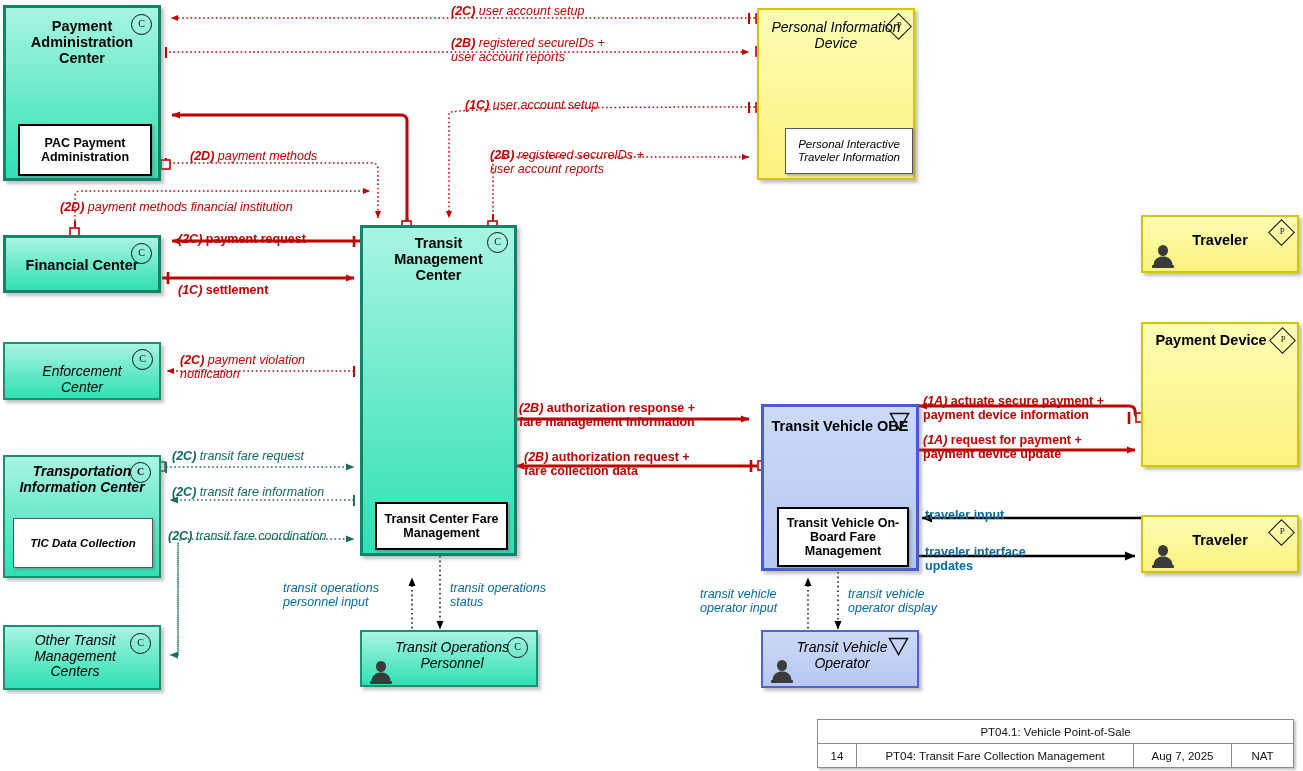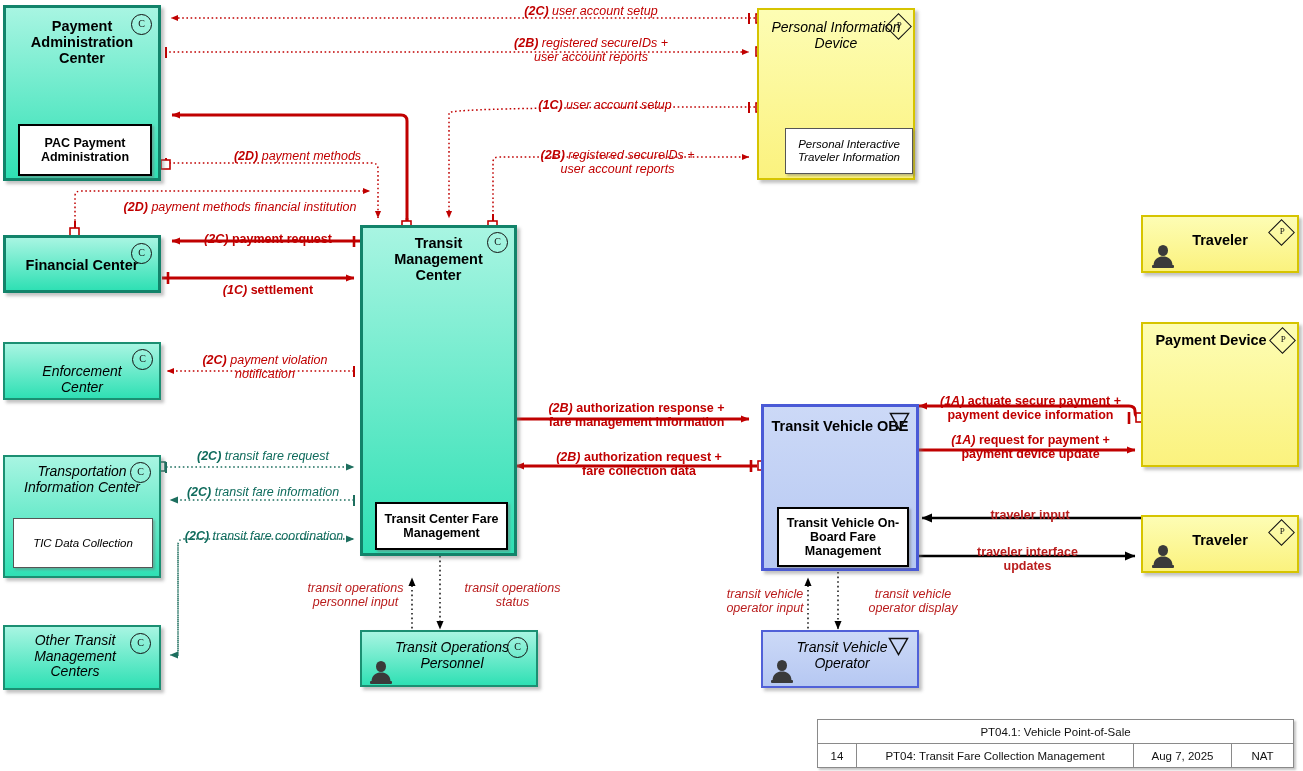--- a/index.html
+++ b/index.html
@@ -67,26 +67,26 @@
     font-size:9px;line-height:15px;text-align:center;color:#111;
     font-family:"Liberation Serif", serif;
   }
   .badge-v{position:absolute;width:21px;height:19px;}
 
   
   .person{position:absolute;width:26px;height:26px;}
 
   
   .lab{
-    position:absolute;z-index:3;text-align:center;line-height:1.13;
+    position:absolute;z-index:3;line-height:1.13;
     white-space:nowrap;pointer-events:none;
   }
   .lab .l1,.lab .l2{display:block;}
   .lab.red{color:#c00000;}
-  .lab.blk{color:#b91c1c;}
+  .lab.blk{color:#0369a1;}
   .lab.teal2{color:#0f6b5c;}
   .lab .code{font-weight:bold;font-style:italic;}
   .lab.flowname .l1,.lab.flowname .l2{font-weight:bold;}
   .lab.flowital .l1,.lab.flowital .l2{font-style:italic;}
 
   
   #titleblock{position:absolute;z-index:4;border:1px solid #8a8a8a;background:#fff;
     box-shadow:2px 2px 2px rgba(140,140,140,.5);}
   #titleblock .trow{display:flex;border-top:1px solid #8a8a8a;}
   #titleblock .trow:first-child{border-top:none;}
@@ -240,21 +240,21 @@
   <div class="node teal thick" style="left:3px;top:235px;width:158px;height:58px;">
     <div class="ntitle bold" style="top:19px;font-size:14.5px;">Financial Center</div>
     <div class="badge-c" style="right:6px;top:5px;">C</div>
   </div>
 
   <div class="node teal" style="left:3px;top:342px;width:158px;height:58px;">
     <div class="ntitle ital" style="top:20px;font-size:14px;">Enforcement Center</div>
     <div class="badge-c" style="right:6px;top:5px;">C</div>
   </div>
 
-  <div class="node teal" style="left:3px;top:455px;width:158px;height:123px;">
+  <div class="node teal" style="left:3px;top:455px;width:158px;height:123px;font-weight:bold;">
     <div class="ntitle ital" style="top:7px;font-size:14px;padding:0 6px;">Transportation Information Center</div>
     <div class="badge-c" style="right:8px;top:5px;">C</div>
     <div class="fo thin" style="left:8px;top:61px;width:140px;height:50px;font-size:11.5px;font-style:italic;">
       <span>TIC Data Collection</span>
     </div>
   </div>
 
   <div class="node teal" style="left:3px;top:625px;width:158px;height:65px;">
     <div class="ntitle ital" style="top:6px;font-size:14px;padding:0 20px 0 6px;">Other Transit Management Centers</div>
     <div class="badge-c" style="right:8px;top:6px;">C</div>

